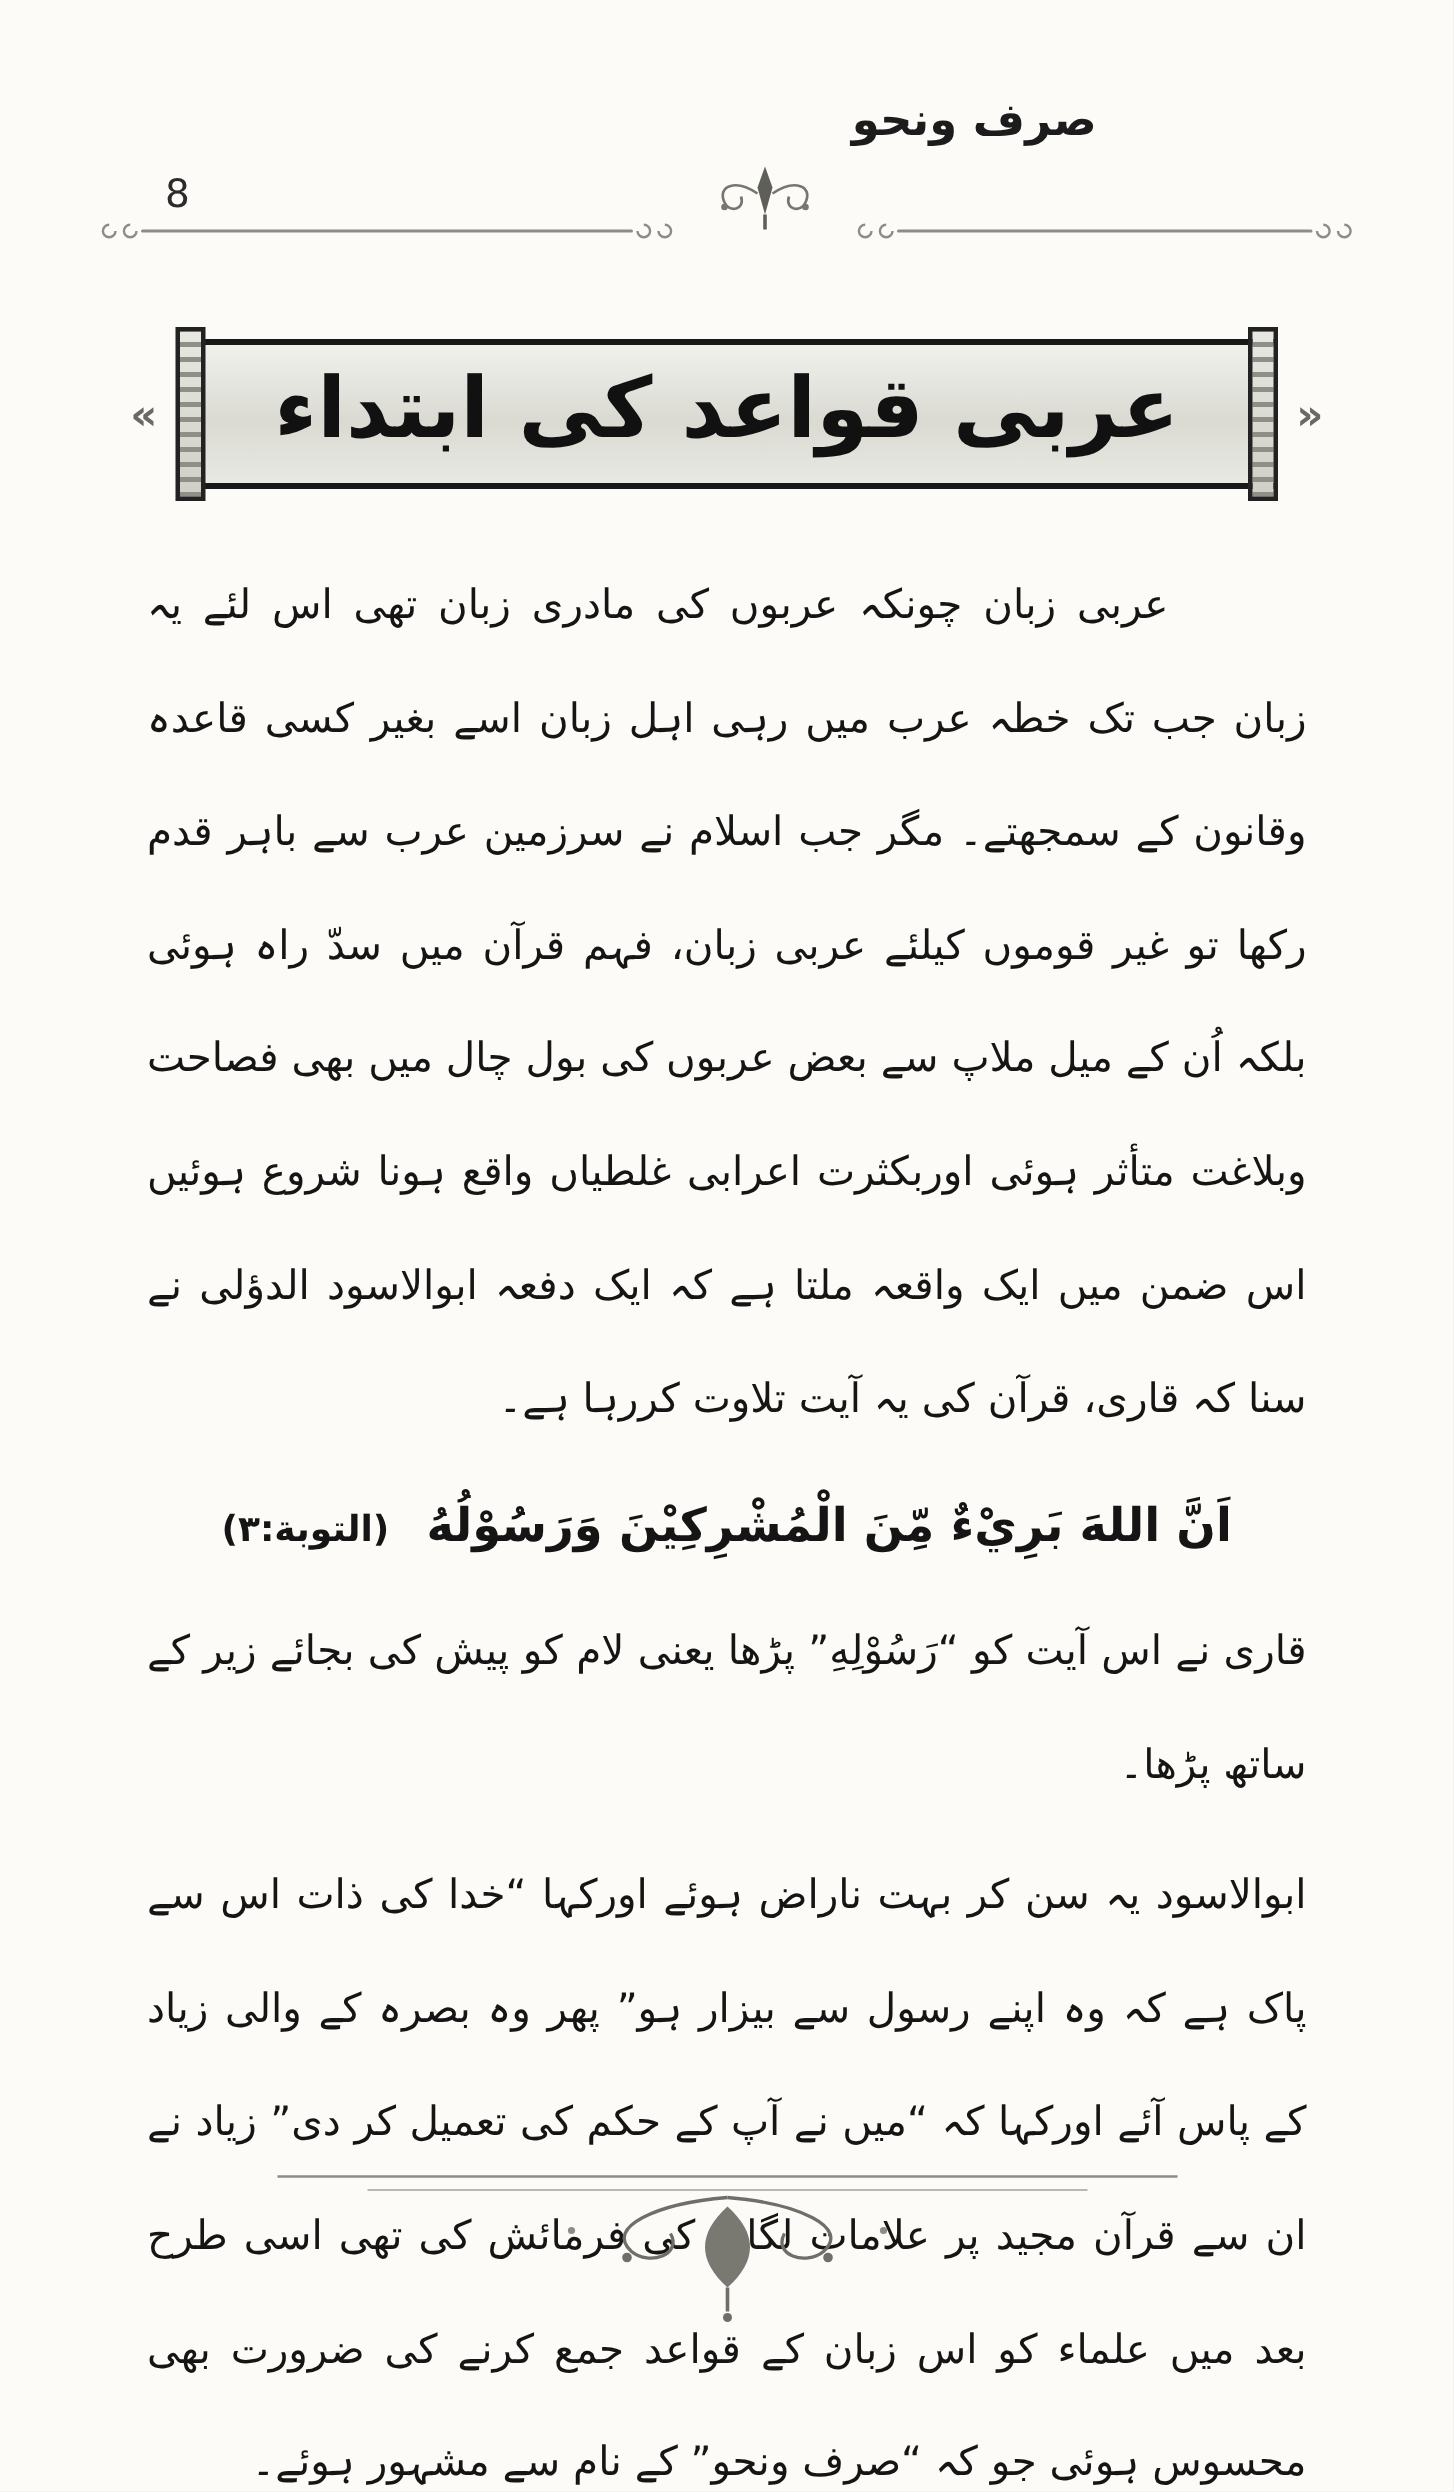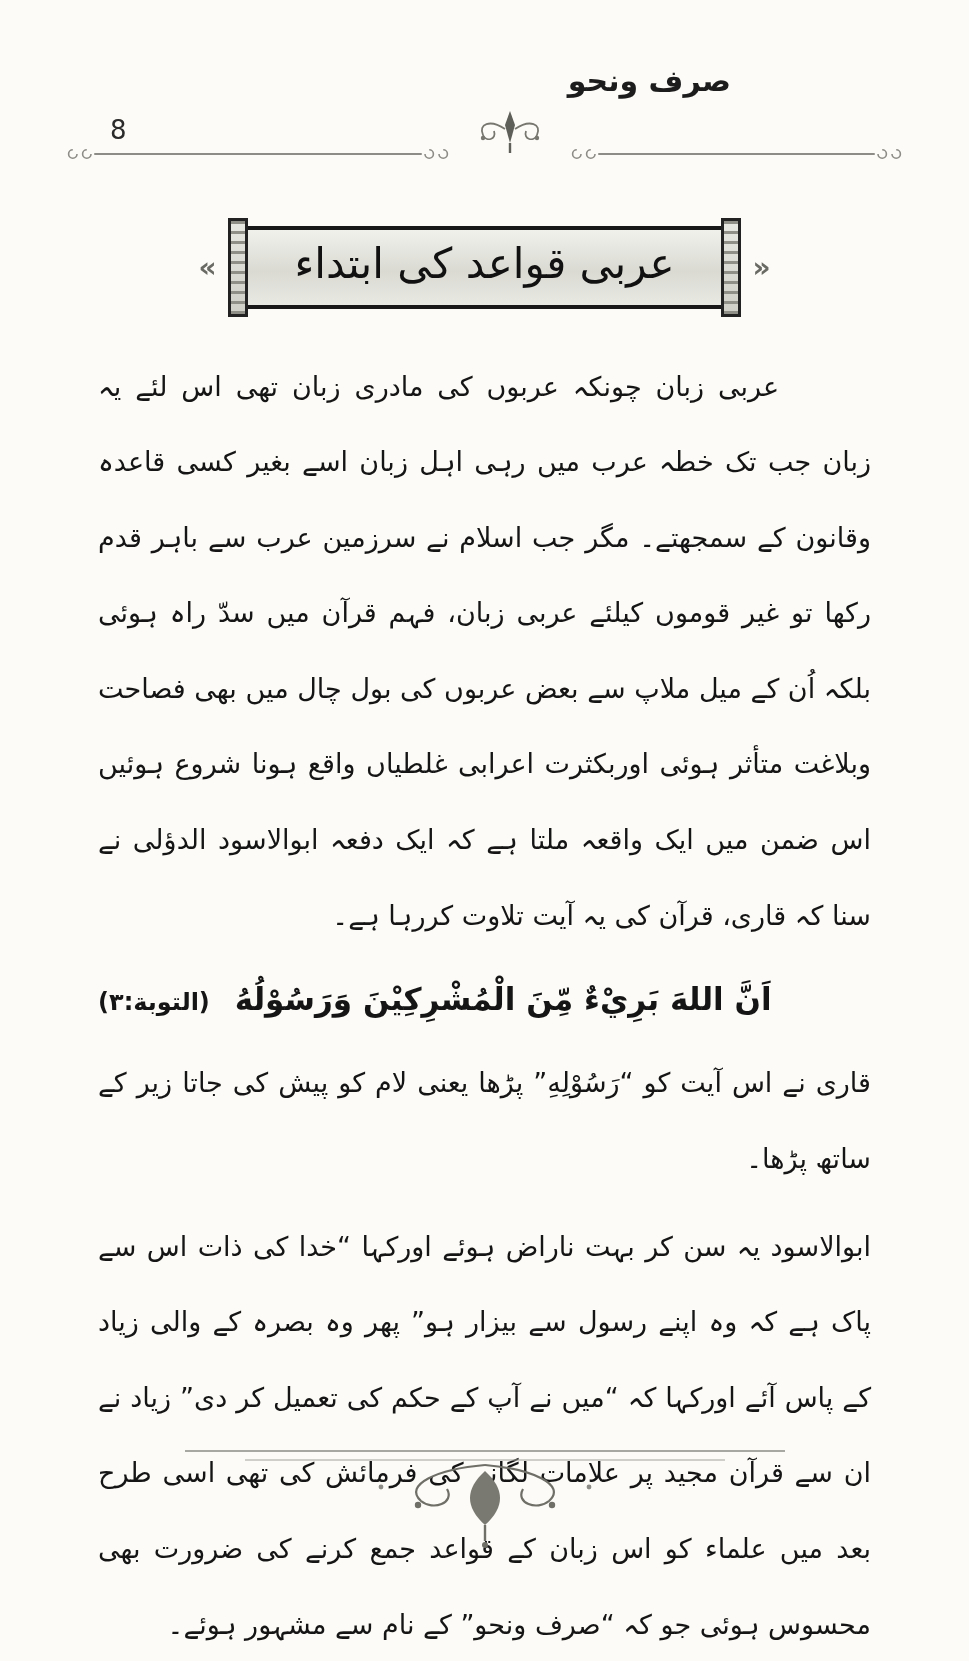--- a/index.html
+++ b/index.html
@@ -53,37 +53,37 @@
     position:absolute; top:-12px; bottom:-12px; width:20px;
     background:
       repeating-linear-gradient(0deg,#8f8f88 0 3px, transparent 3px 10px),
       linear-gradient(180deg,#e8e8e2,#cfcfc8);
     border:3px solid #222;
   }
   .title-cap.left  { left:-2px; }
   .title-cap.right { right:-2px; }
   .section-title {
     direction:rtl;
-    font-size:42px; font-weight:normal; color:#111;
+    font-size:56px; font-weight:bold; color:#111;
     line-height:1.25; letter-spacing:0.5px;
   }
 
   
   .content {
     margin:40px 86px 0 86px;
     direction:rtl;
     font-size:27px;
     line-height:2.8;
     text-align:justify;
     color:#151515;
   }
   .content p { margin:12px; }
   .para-indent { text-indent:92px; }
   .verse-line {
-    direction:rtl; text-align:left;
+    direction:rtl; text-align:center;
     font-weight:bold; font-size:31px;
     margin:18px 30px 14px 0;
     line-height:2.2;
   }
   .verse-ref { font-size:24px; font-weight:600; margin-right:14px; }
 
   
   .page-footer {
     position:absolute; left:0; right:0; bottom:110px;
     display:flex; justify-content:center;
@@ -148,21 +148,21 @@
   </div>
 
   <main class="content">
     <p class="para-indent">عربی زبان چونکہ عربوں کی مادری زبان تھی اس لئے یہ زبان جب تک خطہ عرب میں رہی اہل زبان اسے بغیر کسی قاعدہ وقانون کے سمجھتے۔ مگر جب اسلام نے سرزمین عرب سے باہر قدم رکھا تو غیر قوموں کیلئے عربی زبان، فہم قرآن میں سدّ راہ ہوئی بلکہ اُن کے میل ملاپ سے بعض عربوں کی بول چال میں بھی فصاحت وبلاغت متأثر ہوئی اوربکثرت اعرابی غلطیاں واقع ہونا شروع ہوئیں اس ضمن میں ایک واقعہ ملتا ہے کہ ایک دفعہ ابوالاسود الدؤلی نے سنا کہ قاری، قرآن کی یہ آیت تلاوت کررہا ہے۔</p>
 
     <p class="verse-line">
       <span>اَنَّ اللهَ بَرِيْءٌ مِّنَ الْمُشْرِكِيْنَ وَرَسُوْلُهُ</span>
       <span class="verse-ref">(التوبة:٣)</span>
     </p>
 
-    <p>قاری نے اس آیت کو “رَسُوْلِهِ” پڑھا یعنی لام کو پیش کی جاتا زیر کے ساتھ پڑھا۔</p>
+    <p>قاری نے اس آیت کو “رَسُوْلِهِ” پڑھا یعنی لام کو پیش کی بجائے زیر کے ساتھ پڑھا۔</p>
     <p>ابوالاسود یہ سن کر بہت ناراض ہوئے اورکہا “خدا کی ذات اس سے پاک ہے کہ وہ اپنے رسول سے بیزار ہو” پھر وہ بصرہ کے والی زیاد کے پاس آئے اورکہا کہ “میں نے آپ کے حکم کی تعمیل کر دی” زیاد نے ان سے قرآن مجید پر علامات لگانے کی فرمائش کی تھی اسی طرح بعد میں علماء کو اس زبان کے قواعد جمع کرنے کی ضرورت بھی محسوس ہوئی جو کہ “صرف ونحو” کے نام سے مشہور ہوئے۔</p>
     <p>ہمارے ہاں عموماً یہ تاثر پایا جاتا ہے کہ عربی زبان کے قواعد نہایت مشکل ہیں مگر حقیقت یہ ہے کہ یہ قواعد بالکل مشکل نہیں بلکہ ان کے ذریعے سے اس زبان کو سیکھنا اورزیادہ آسان ہے۔</p>
   </main>
 
   <footer class="page-footer">
     <svg width="620" height="110" viewBox="0 0 620 110">
       <line x1="10" y1="10" x2="610" y2="10" stroke="#8d8c86" stroke-width="1.6"></line>
       <line x1="70" y1="19" x2="550" y2="19" stroke="#a3a29b" stroke-width="1"></line>
       <g fill="none" stroke="#6f6e67" stroke-width="2.2">
         <path d="M310 24 C 262 28, 228 44, 246 60 C 258 70, 280 62, 272 48"></path>

